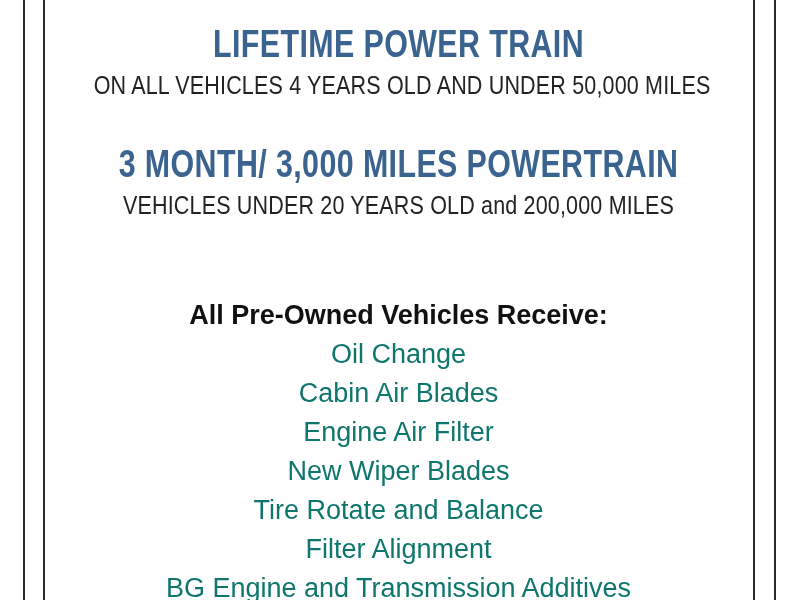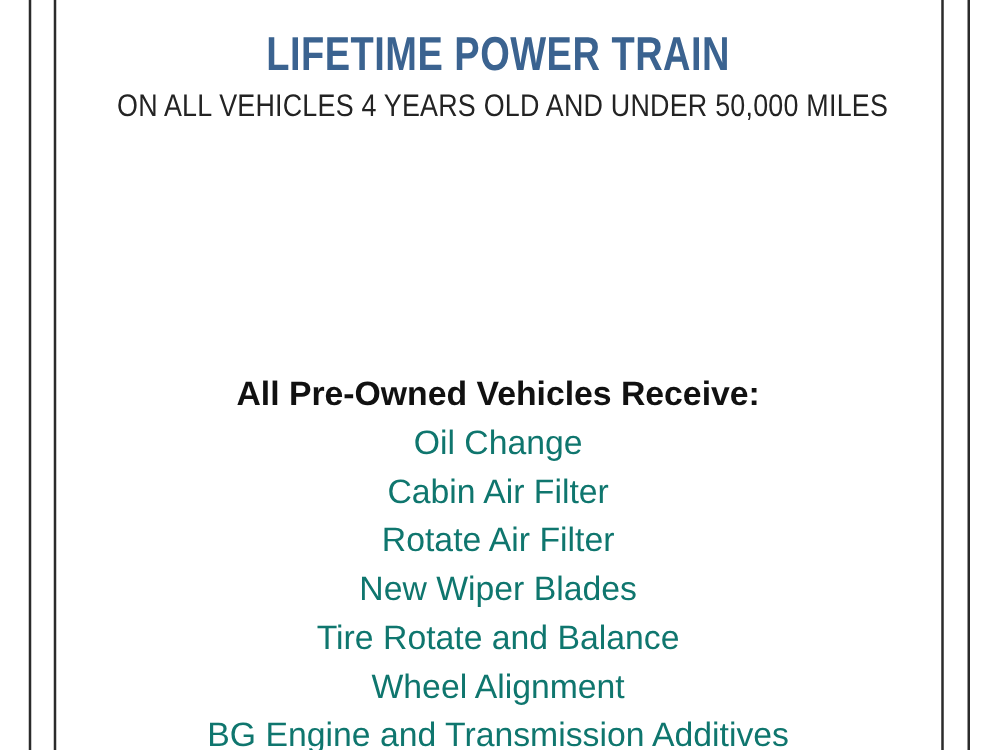--- a/index.html
+++ b/index.html
@@ -120,28 +120,32 @@
   <div class="rule rule-right-inner"></div>
   <div class="rule rule-right-outer"></div>
 
   <div class="content">
 
     <div class="block-one">
       <div class="headline">LIFETIME POWER TRAIN</div>
       <div class="subline">ON ALL VEHICLES 4 YEARS OLD AND UNDER 50,000 MILES</div>
     </div>
 
+    <div class="block-two">
+      <div class="headline">3 MONTH/ 3,000 MILES POWERTRAIN</div>
+      <div class="subline">VEHICLES UNDER 20 YEARS OLD and 200,000 MILES</div>
+    </div>
 
     <div class="services">
       <div class="services-title">All Pre-Owned Vehicles Receive:</div>
       <ul class="service-list">
         <li class="service-item">Oil Change</li>
-        <li class="service-item">Cabin Air Filter</li>
-        <li class="service-item">Rotate Air Filter</li>
+        <li class="service-item">Cabin Air Blades</li>
+        <li class="service-item">Engine Air Filter</li>
         <li class="service-item">New Wiper Blades</li>
         <li class="service-item">Tire Rotate and Balance</li>
-        <li class="service-item">Wheel Alignment</li>
+        <li class="service-item">Filter Alignment</li>
         <li class="service-item">BG Engine and Transmission Additives</li>
       </ul>
     </div>
 
   </div>
 </div>
 
 </body></html>

